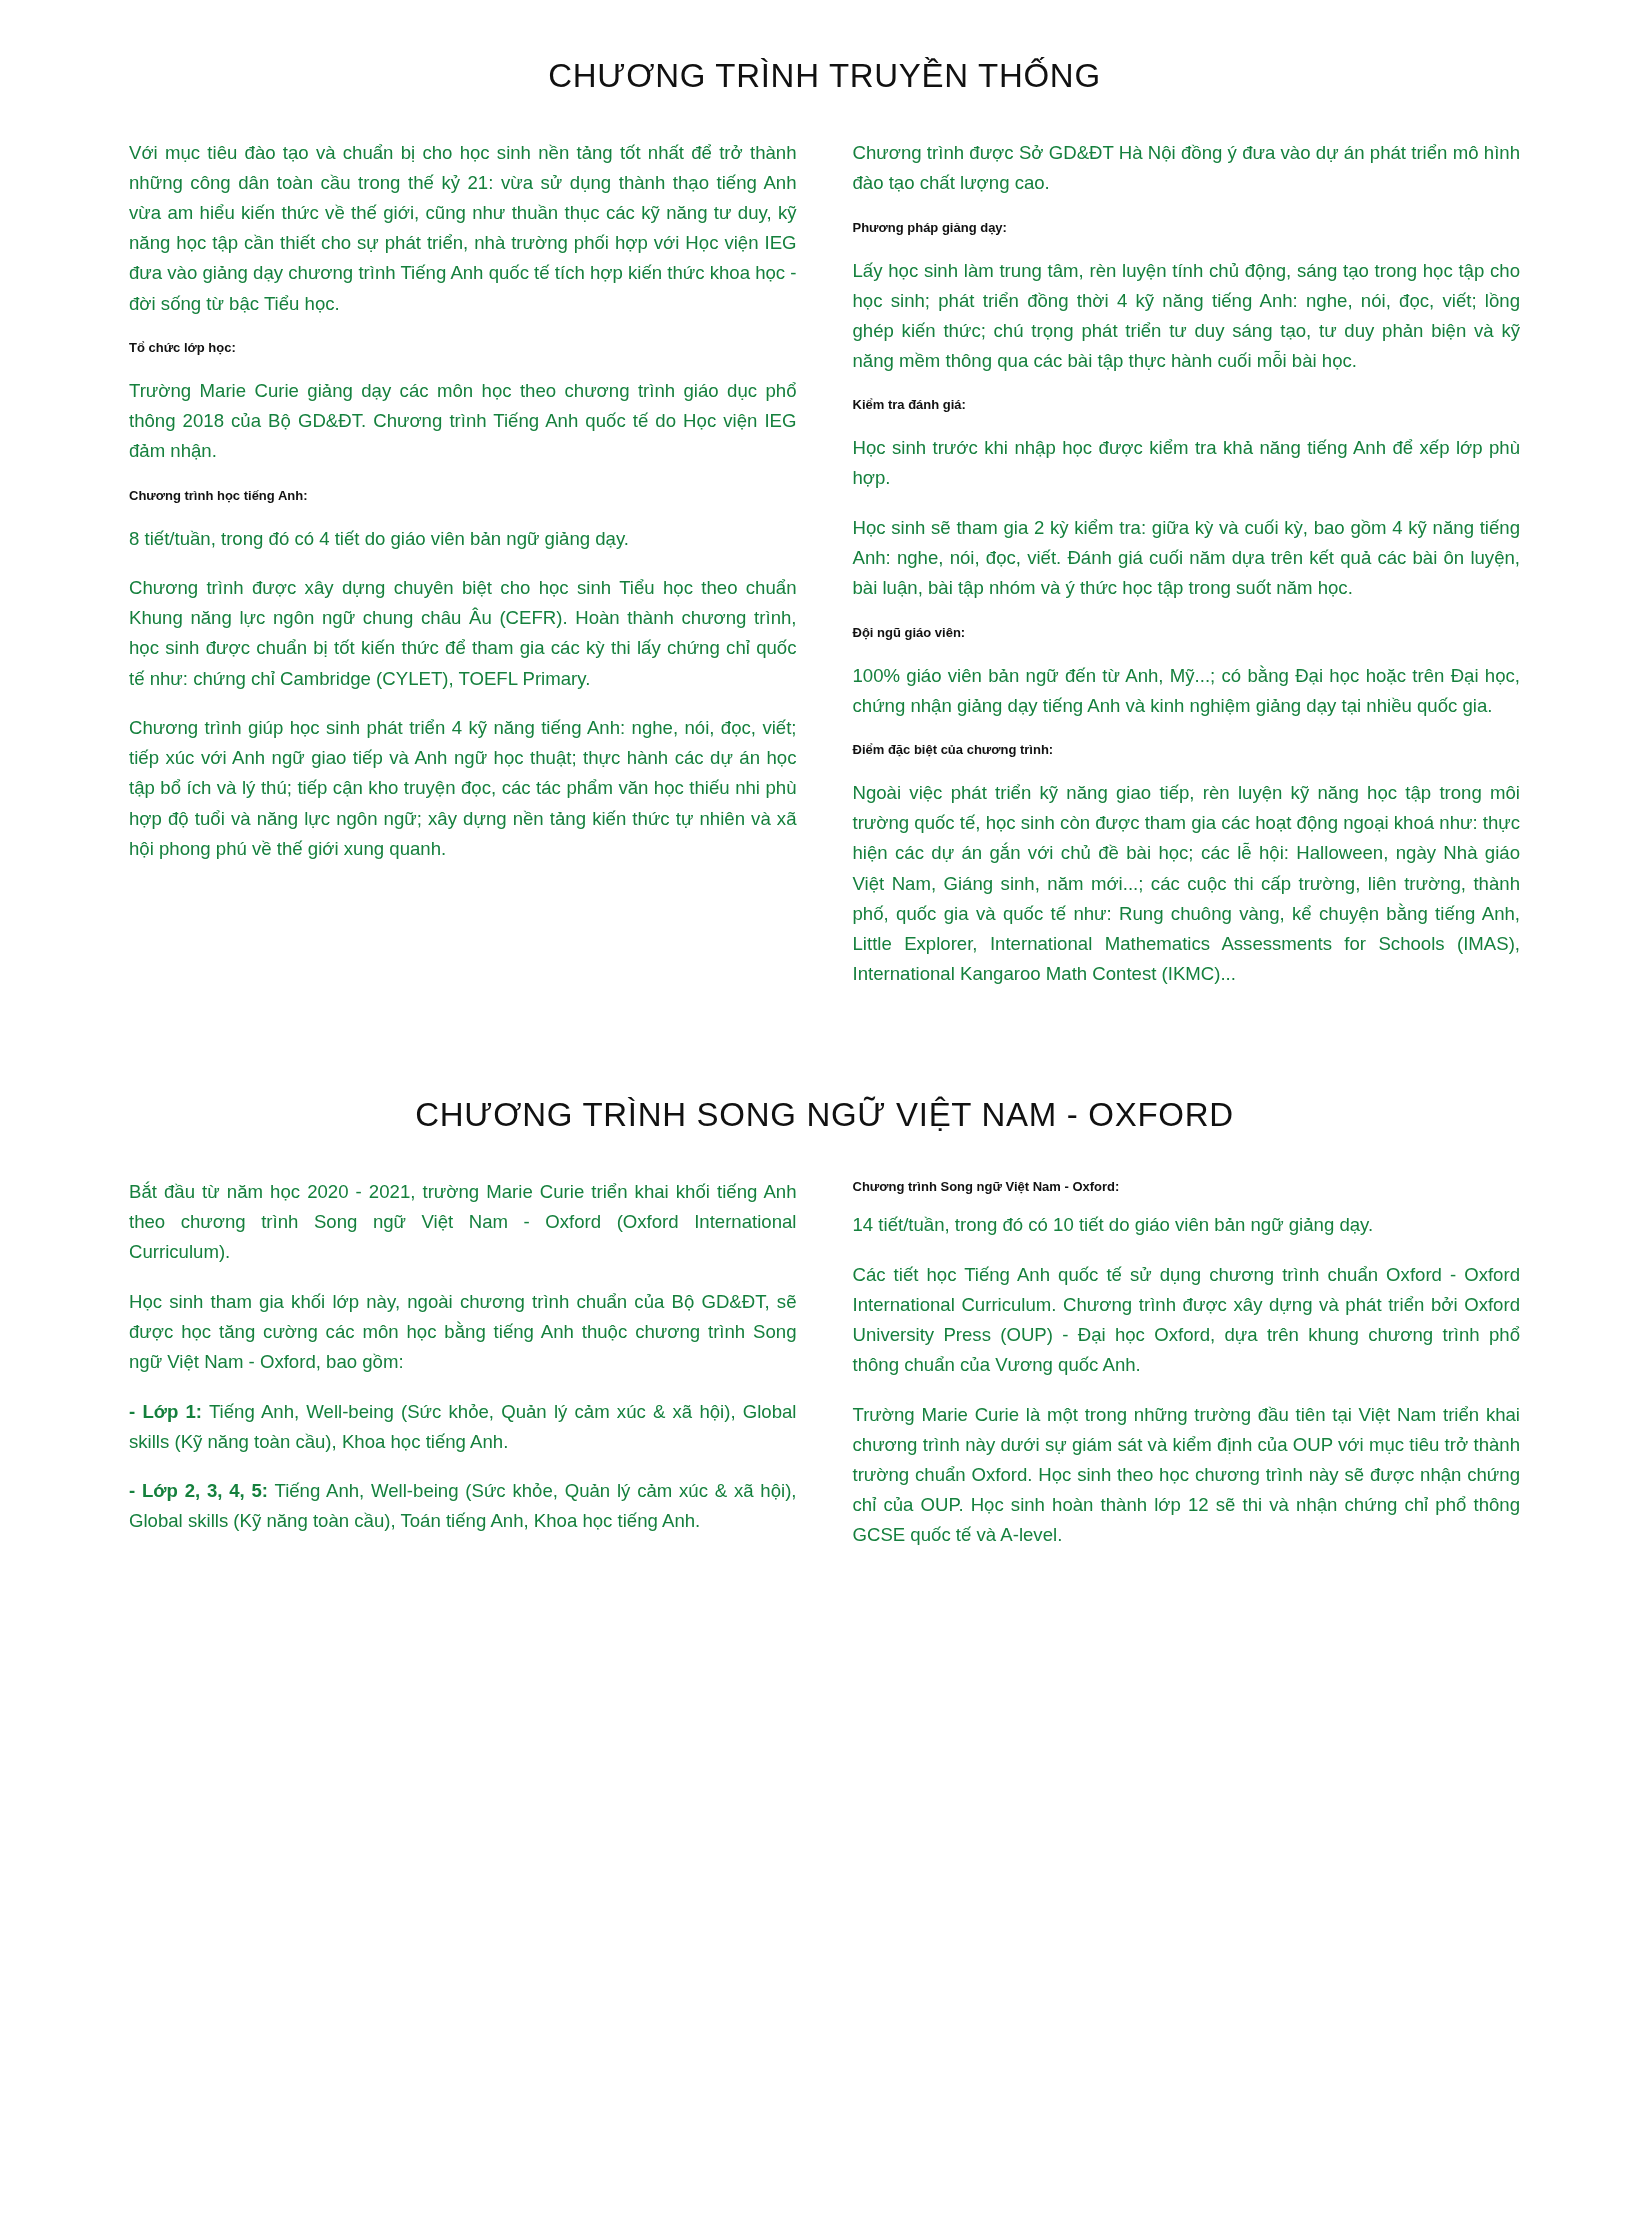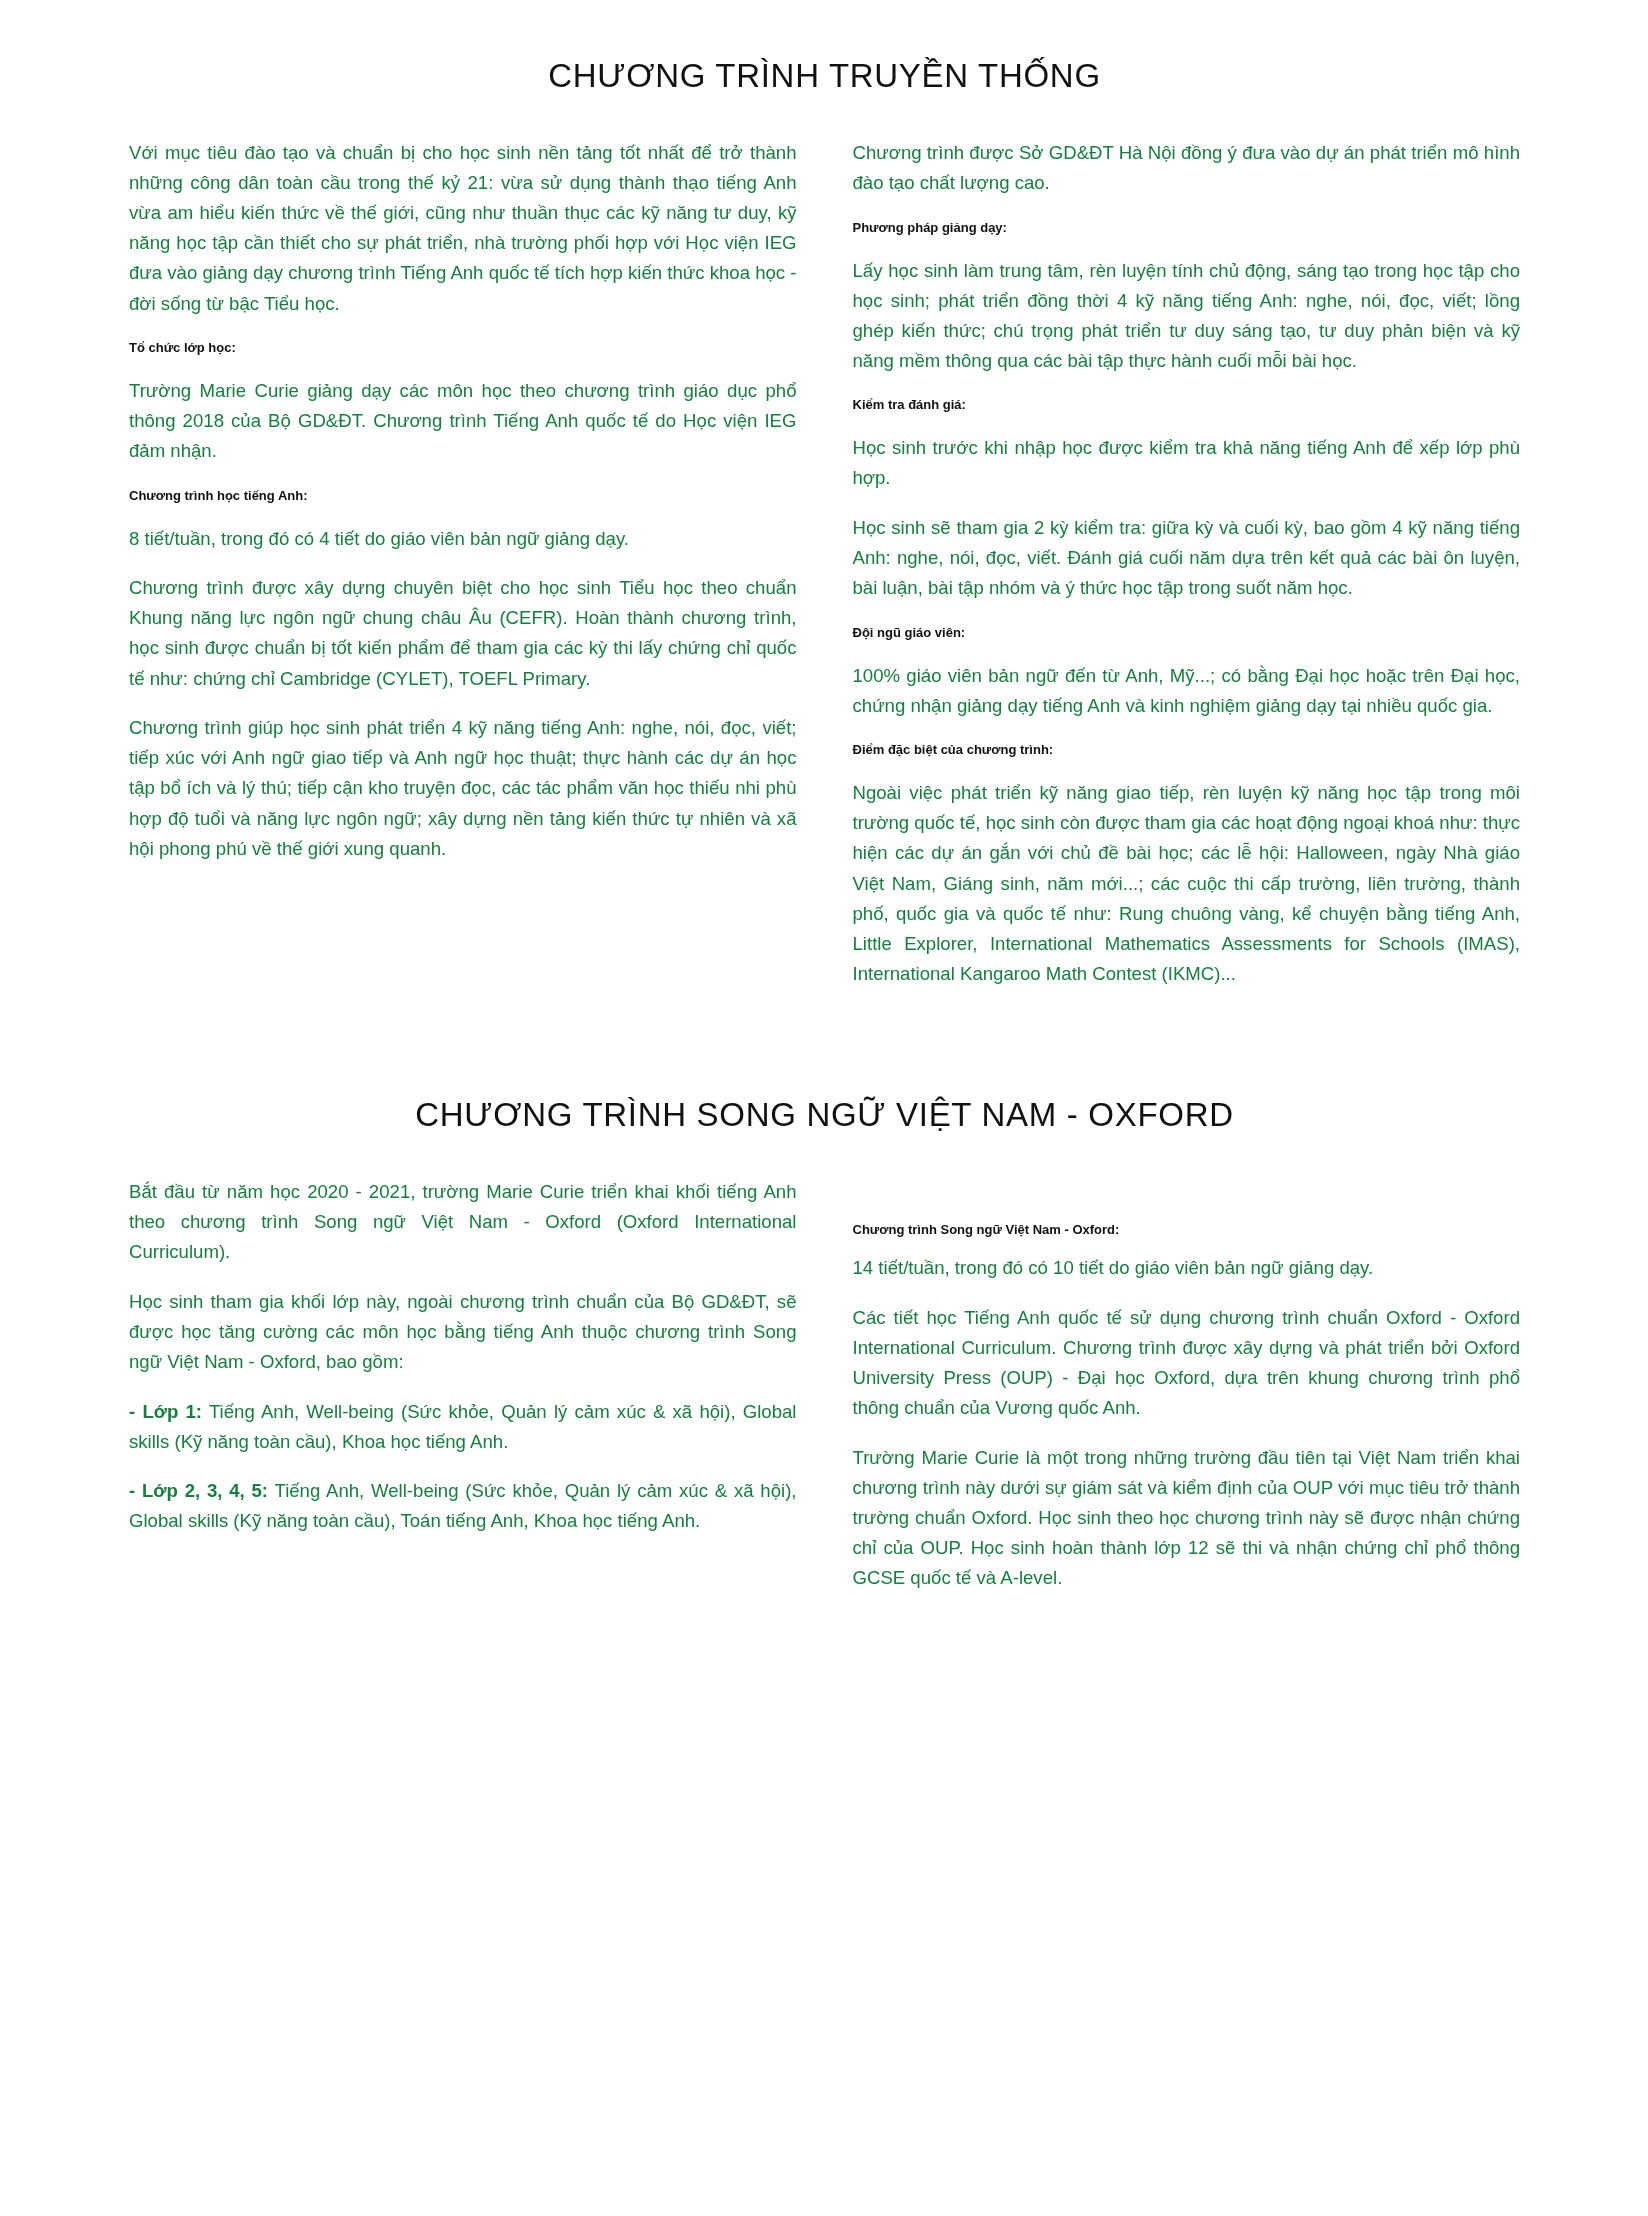--- a/index.html
+++ b/index.html
@@ -57,21 +57,21 @@
   }
   p.last { margin-bottom: 0; }
   .subhead {
     margin: 0 0 17.7px 0;
     font-size: 13px;
     line-height: 1.55;
     font-weight: bold;
     color: #111111;
     text-align: left;
   }
-  .tight { margin-bottom: 13.3px; margin-top: 43px; }
+  .tight { margin-bottom: 13.3px; }
   b, strong { font-weight: bold; }
 
   
   .section-gap { height: 41px; }
 </style>
 </head>
 <body>
 
 <div class="page">
 
@@ -81,21 +81,21 @@
 
     <div class="col">
       <p>Với mục tiêu đào tạo và chuẩn bị cho học sinh nền tảng tốt nhất để trở thành những công dân toàn cầu trong thế kỷ 21: vừa sử dụng thành thạo tiếng Anh vừa am hiểu kiến thức về thế giới, cũng như thuần thục các kỹ năng tư duy, kỹ năng học tập cần thiết cho sự phát triển, nhà trường phối hợp với Học viện IEG đưa vào giảng dạy chương trình Tiếng Anh quốc tế tích hợp kiến thức khoa học - đời sống từ bậc Tiểu học.</p>
 
       <p class="subhead">Tổ chức lớp học:</p>
       <p>Trường Marie Curie giảng dạy các môn học theo chương trình giáo dục phổ thông 2018 của Bộ GD&amp;ĐT. Chương trình Tiếng Anh quốc tế do Học viện IEG đảm nhận.</p>
 
       <p class="subhead">Chương trình học tiếng Anh:</p>
       <p>8 tiết/tuần, trong đó có 4 tiết do giáo viên bản ngữ giảng dạy.</p>
 
-      <p>Chương trình được xây dựng chuyên biệt cho học sinh Tiểu học theo chuẩn Khung năng lực ngôn ngữ chung châu Âu (CEFR). Hoàn thành chương trình, học sinh được chuẩn bị tốt kiến phẩm để tham gia các kỳ thi lấy chứng chỉ quốc tế như: chứng chỉ Cambridge (CYLET), TOEFL Primary.</p>
+      <p>Chương trình được xây dựng chuyên biệt cho học sinh Tiểu học theo chuẩn Khung năng lực ngôn ngữ chung châu Âu (CEFR). Hoàn thành chương trình, học sinh được chuẩn bị tốt kiến thức để tham gia các kỳ thi lấy chứng chỉ quốc tế như: chứng chỉ Cambridge (CYLET), TOEFL Primary.</p>
       <p class="last">Chương trình giúp học sinh phát triển 4 kỹ năng tiếng Anh: nghe, nói, đọc, viết; tiếp xúc với Anh ngữ giao tiếp và Anh ngữ học thuật; thực hành các dự án học tập bổ ích và lý thú; tiếp cận kho truyện đọc, các tác phẩm văn học thiếu nhi phù hợp độ tuổi và năng lực ngôn ngữ; xây dựng nền tảng kiến thức tự nhiên và xã hội phong phú về thế giới xung quanh.</p>
     </div>
 
     <div class="col">
       <p>Chương trình được Sở GD&amp;ĐT Hà Nội đồng ý đưa vào dự án phát triển mô hình đào tạo chất lượng cao.</p>
 
       <p class="subhead">Phương pháp giảng dạy:</p>
       <p>Lấy học sinh làm trung tâm, rèn luyện tính chủ động, sáng tạo trong học tập cho học sinh; phát triển đồng thời 4 kỹ năng tiếng Anh: nghe, nói, đọc, viết; lồng ghép kiến thức; chú trọng phát triển tư duy sáng tạo, tư duy phản biện và kỹ năng mềm thông qua các bài tập thực hành cuối mỗi bài học.</p>
 
       <p class="subhead">Kiểm tra đánh giá:</p>

